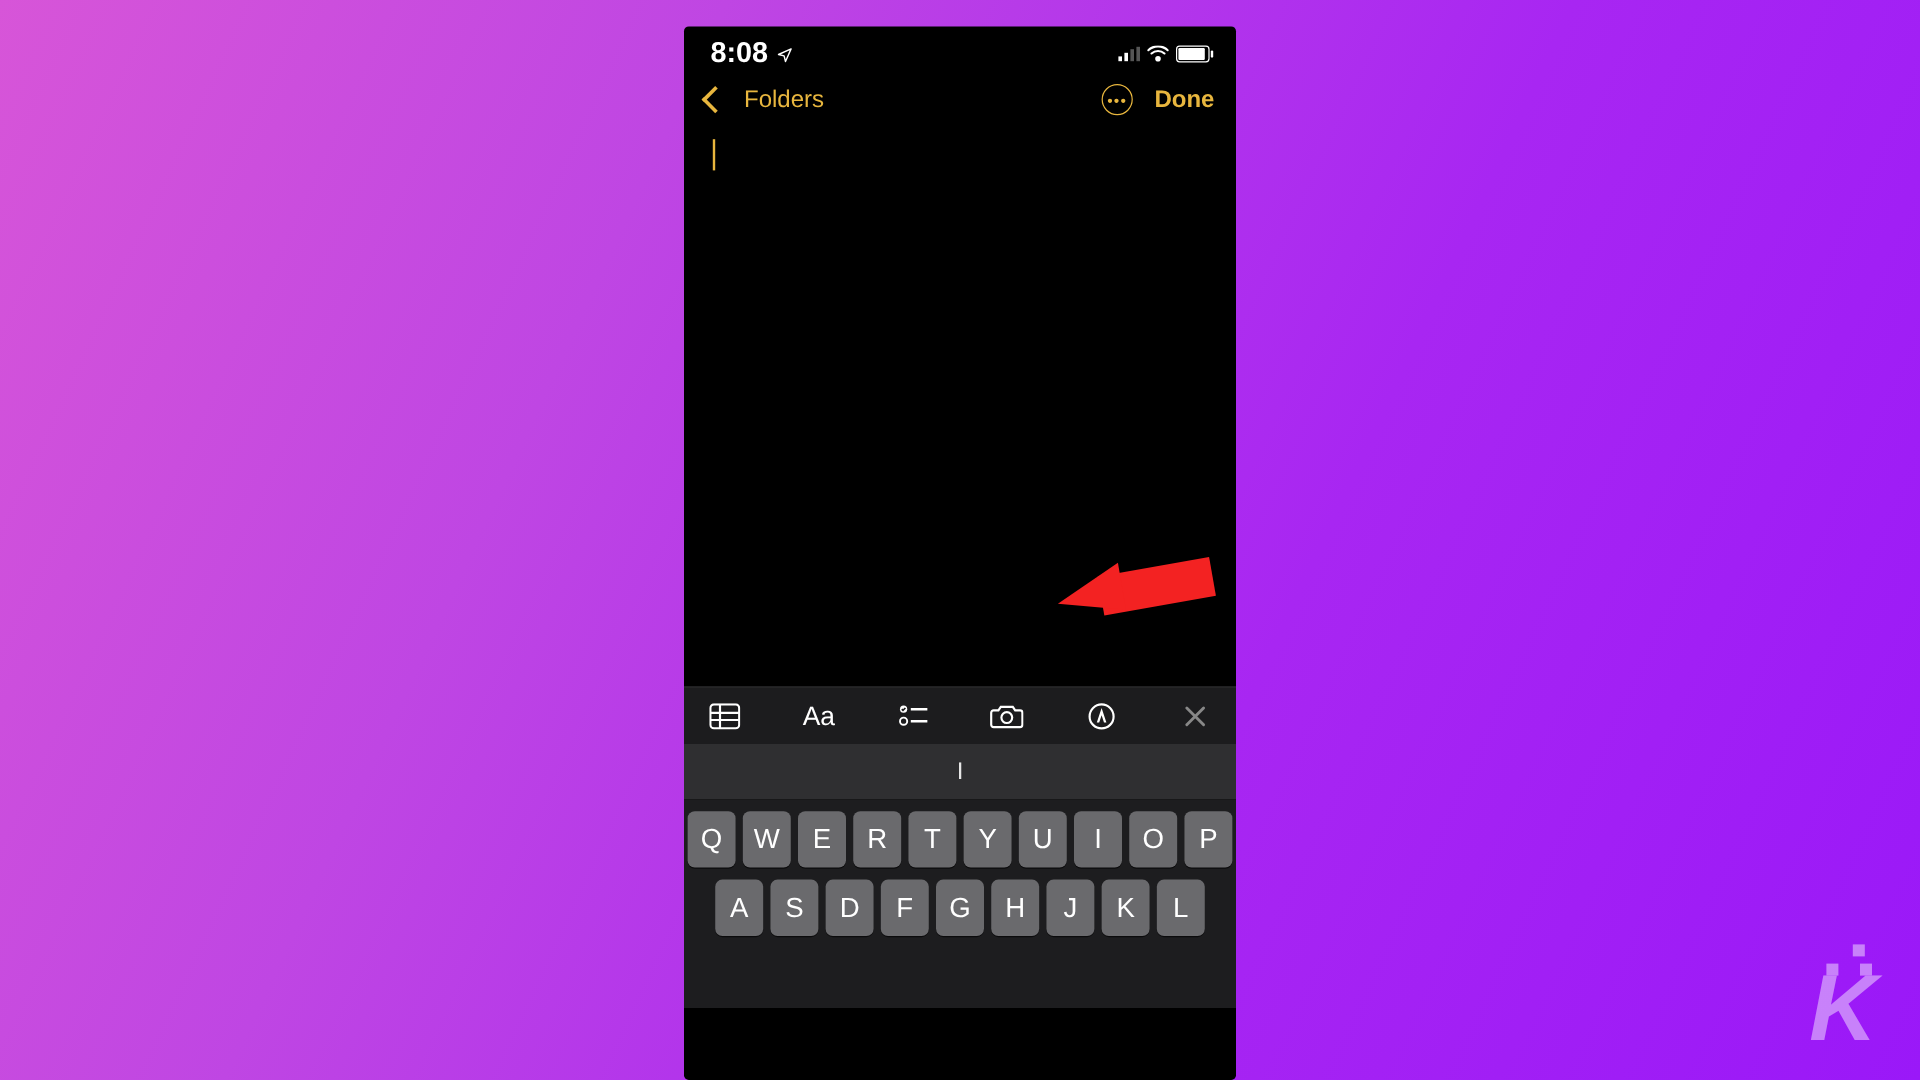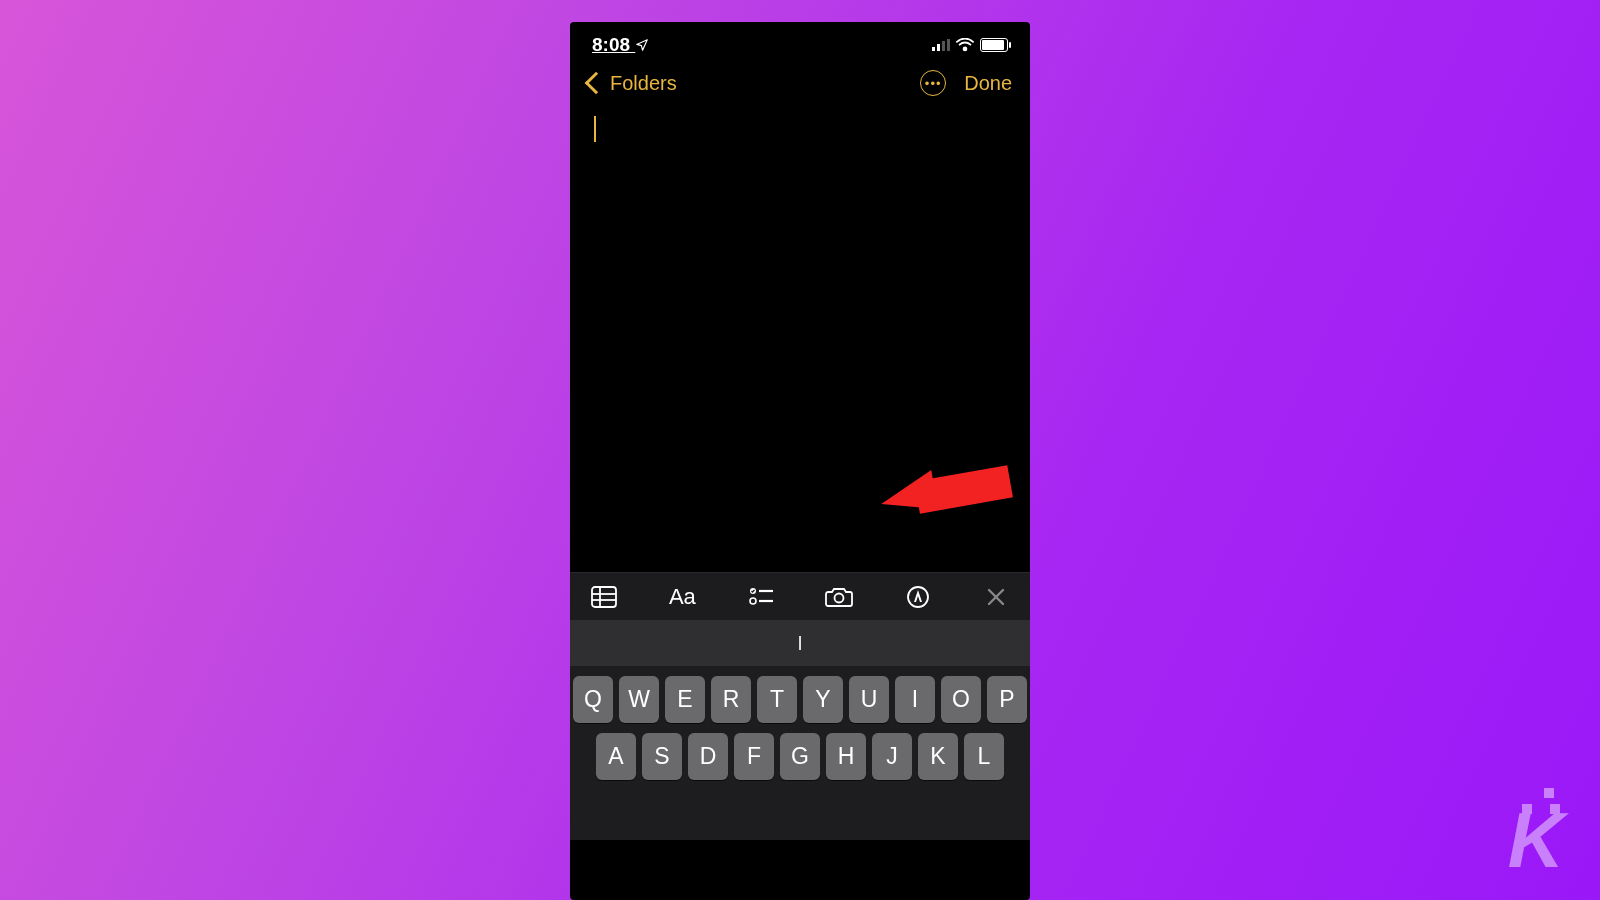--- a/index.html
+++ b/index.html
@@ -19,38 +19,38 @@
   .site-logo .dot{display:inline-block;width:10px;height:10px;background:#fff;}
   .site-logo .big{font-size:78px;font-weight:900;font-style:italic;color:#fff;letter-spacing:-4px;line-height:.6;}
   .phone{
     position:absolute;left:50%;top:22px;transform:translateX(-50%);
     width:var(--phone-w);height:var(--phone-h);
     background:#000;border-radius:4px;overflow:hidden;
     color:#fff;
   }
   
   .status{display:flex;justify-content:space-between;align-items:center;
-    padding:6px 22px 0;height:40px;font-size:19px;font-weight:600;text-decoration:underline;}
+    padding:6px 22px 0;height:40px;font-size:24px;font-weight:600;}
   .status .right{display:flex;align-items:center;gap:6px;}
   .cell{display:inline-flex;align-items:flex-end;gap:2px;height:12px;}
   .cell i{width:3px;background:#fff;display:inline-block;}
   .cell i.dim{background:#555;}
   .cell i:nth-child(1){height:4px;} .cell i:nth-child(2){height:7px;}
   .cell i:nth-child(3){height:10px;} .cell i:nth-child(4){height:12px;}
   .wifi svg{display:block;}
   .batt{width:28px;height:14px;border:1.5px solid #fff;border-radius:3px;position:relative;}
   .batt::after{content:"";position:absolute;right:-4px;top:3px;width:2px;height:6px;background:#fff;border-radius:1px;}
   .batt i{position:absolute;left:1px;top:1px;bottom:1px;width:22px;background:#fff;border-radius:1px;}
   
   .nav{display:flex;align-items:center;justify-content:space-between;padding:8px 18px 6px;color:var(--accent);font-size:20px;}
-  .nav-left{display:flex;align-items:center;gap:2px;}
+  .nav-left{display:flex;align-items:center;gap:12px;}
   .chev-left{width:16px;height:16px;border-left:3px solid var(--accent);border-bottom:3px solid var(--accent);transform:rotate(45deg);margin-right:4px;}
   .nav-right{display:flex;align-items:center;gap:18px;}
   .ellipsis{width:26px;height:26px;border:1.8px solid var(--accent);border-radius:50%;display:flex;align-items:center;justify-content:center;letter-spacing:1px;font-size:13px;color:var(--accent);line-height:1;}
-  .done{font-weight:400;}
+  .done{font-weight:700;}
   
   .editor{position:relative;height:470px;padding:14px 24px;}
   .cursor{width:2px;height:26px;background:var(--accent);}
   
   .arrow{position:absolute;right:8px;bottom:4px;transform:rotate(40deg);}
   
   .toolbar{height:48px;background:var(--toolbar-bg);display:flex;align-items:center;justify-content:space-between;padding:16px 16px;border-top:1px solid #2b2b2d;}
   .tool{width:36px;height:36px;display:flex;align-items:center;justify-content:center;color:#fff;}
   .tool.aa{font-size:22px;font-weight:500;color:#fff;}
   

